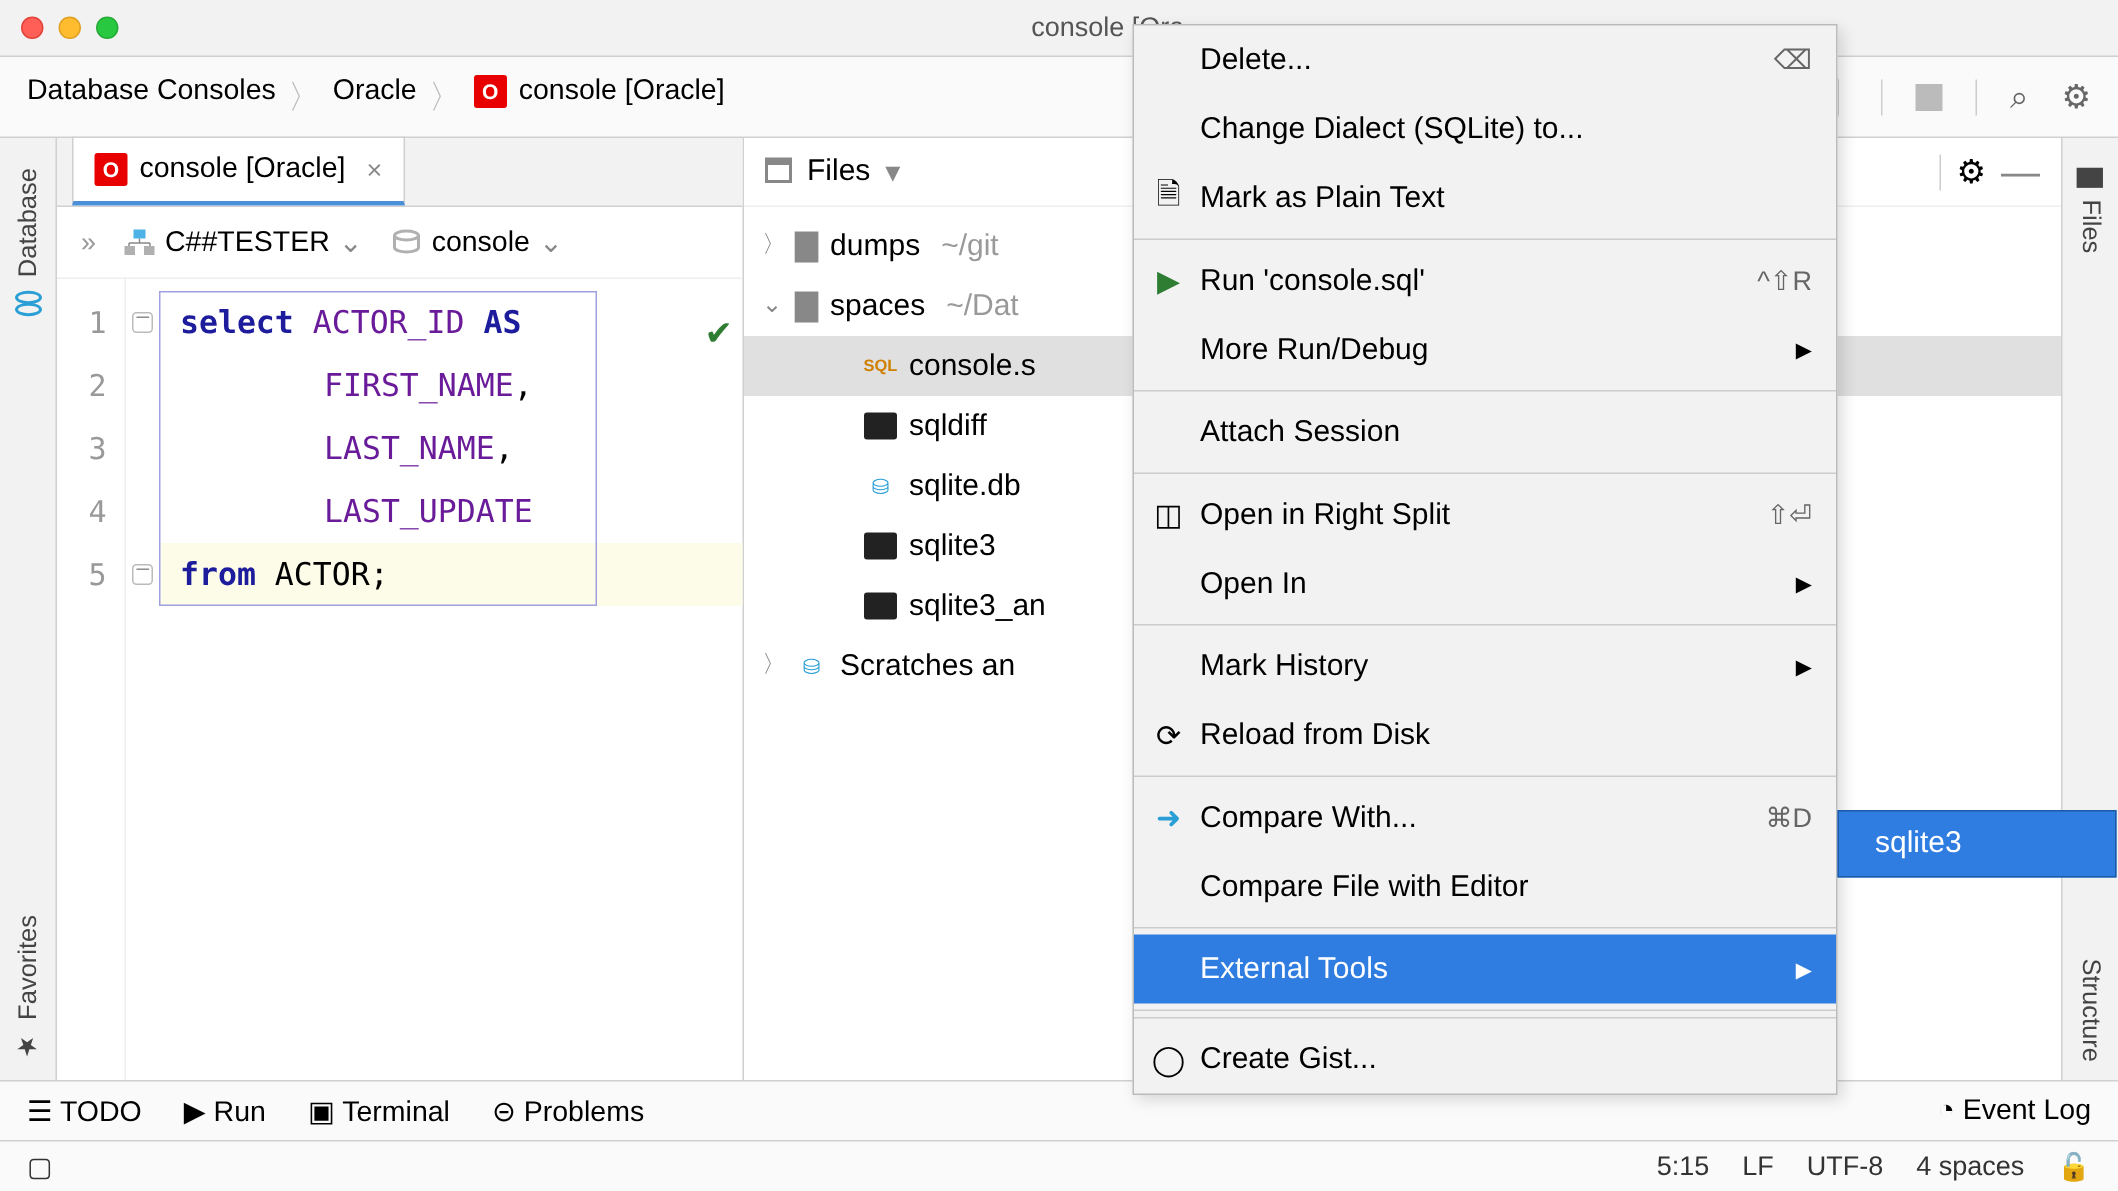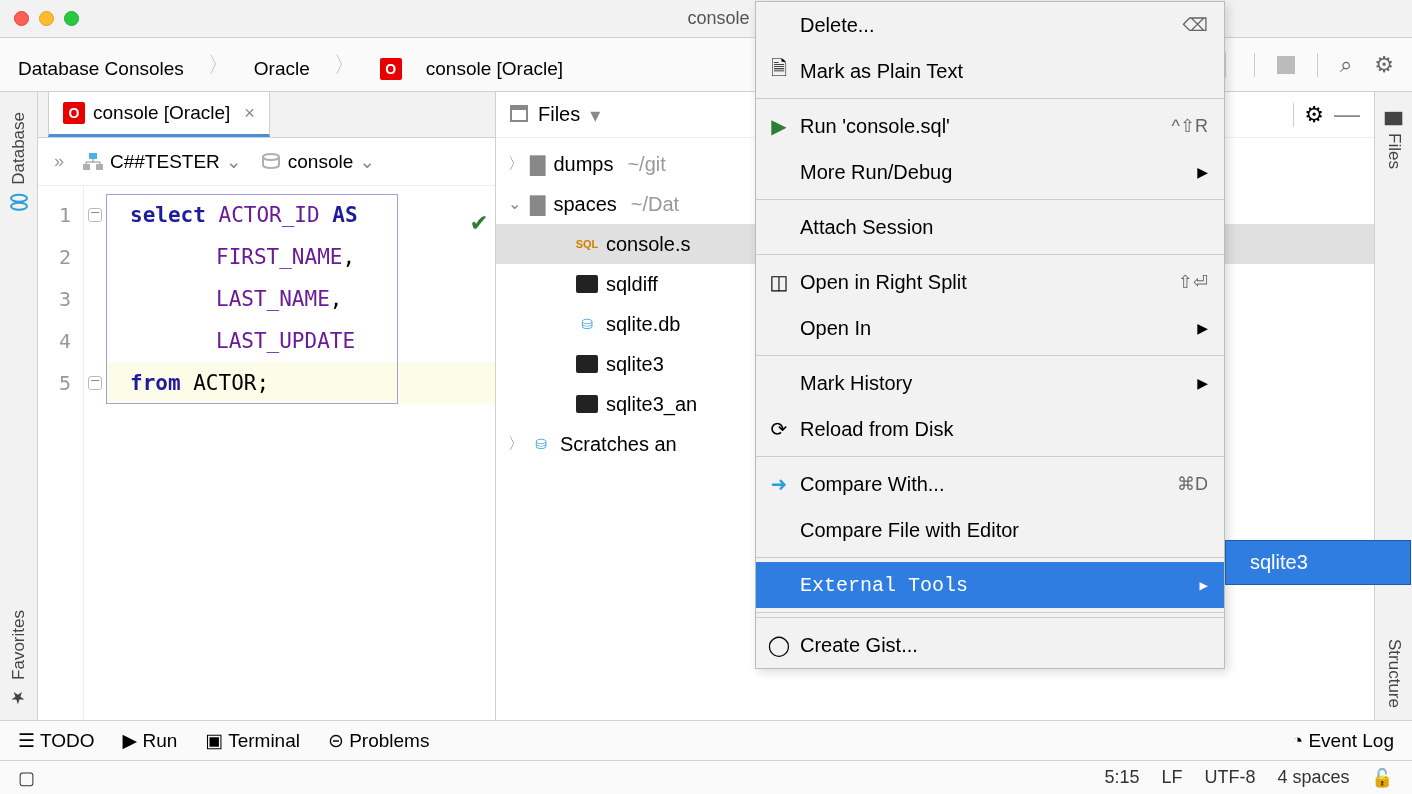--- a/index.html
+++ b/index.html
@@ -10,21 +10,21 @@
 .titlebar { height: 38px; display: flex; align-items: center; padding: 0 14px; border-bottom: 1px solid #d0d0d0; background: #f2f2f2; }
 .traffic { display: flex; gap: 10px; }
 .traffic span { width: 15px; height: 15px; border-radius: 50%; display: block; }
 .traffic .close { background: #ff5f57; border: 1px solid #e24238; }
 .traffic .min { background: #febc2e; border: 1px solid #dfa023; }
 .traffic .max { background: #28c840; border: 1px solid #27aa36; }
 .title { flex: 1; text-align: center; font-size: 18px; color: #555; }
 
 
 .navbar { height: 54px; display: flex; align-items: center; padding: 0 18px; border-bottom: 1px solid #d0d0d0; background: #fafafa; gap: 8px; }
-.breadcrumbs { display: flex; align-items: flex-end; gap: 24px; font-size: 19px; }
+.breadcrumbs { display: flex; align-items: flex-start; gap: 8px; font-size: 19px; }
 .bc-sep { color: #bbb; font-size: 22px; }
 .oracle-icon { display: inline-flex; width: 22px; height: 22px; background: #e80000; color: #fff; align-items: center; justify-content: center; font-size: 14px; font-weight: bold; border-radius: 2px; }
 .nav-spacer { flex: 1; }
 .nav-sqlbox { display: flex; align-items: center; gap: 8px; border: 1px solid #ccc; border-radius: 4px; padding: 4px 10px; background: #fff; }
 .nav-icons { display: flex; align-items: center; gap: 22px; margin-left: 20px; color: #666; }
 .nav-divider { width: 1px; height: 24px; background: #ccc; }
 .gear { font-size: 22px; }
 .magnifier { font-size: 22px; }
 .square-icon { width: 18px; height: 18px; background: #bbb; }
 
@@ -50,21 +50,21 @@
 .tb-item { display: flex; align-items: center; gap: 6px; }
 .down-caret { color: #888; }
 
 .editor { flex: 1; display: flex; position: relative; }
 .gutter { width: 46px; background: #fff; border-right: 1px solid #eee; text-align: right; padding: 8px 12px 0 0; color: #999; font-size: 20px; line-height: 42px; }
 .gutter div { height: 42px; }
 .foldcol { width: 22px; padding-top: 8px; }
 .fold-mark { width: 14px; height: 14px; border: 1px solid #bbb; border-radius: 3px; margin: 14px auto; position: relative; background: #fff; }
 .fold-mark::after { content: "–"; position: absolute; top: -6px; left: 2px; color: #888; font-size: 14px; }
 .code { flex: 1; padding: 8px 0 0 0; font-size: 21px; line-height: 42px; position: relative; }
-.codeline { padding: 0 24px; height: 42px; }
+.codeline { padding: 0 14px; height: 42px; }
 .codeline.current { background: #fcfce8; }
 .kw { color: #1c1c9c; font-weight: bold; }
 .col { color: #6a1b9a; }
 .selbox { position: absolute; border: 1px solid #a0a0e0; left: 0; top: 8px; width: 292px; height: 210px; pointer-events: none; }
 .checkmark { position: absolute; right: 8px; top: 14px; color: #2e7d32; font-size: 26px; font-weight: bold; }
 
 
 .filespanel { flex: 1; display: flex; flex-direction: column; background: #fff; }
 .filesheader { height: 46px; display: flex; align-items: center; padding: 0 14px; border-bottom: 1px solid #eee; font-size: 20px; gap: 10px; }
 .filesheader .spacer { flex: 1; }
@@ -77,23 +77,23 @@
 .tree-arrow { color: #888; font-size: 16px; width: 14px; }
 .folder-icon { color: #888; font-size: 20px; }
 .file-icon { width: 22px; height: 18px; display: inline-flex; align-items: center; justify-content: center; font-size: 14px; }
 .sql-icon { color: #d08000; font-weight: bold; font-size: 11px; }
 .dark-file { background: #222; border-radius: 2px; }
 .db-icon { color: #2a9fd6; }
 .scratch-icon { color: #2a9fd6; }
 .pathlabel { color: #999; margin-left: 6px; }
 
 
-.ctxmenu { position: absolute; left: 755px; top: 1px; width: 470px; background: #f2f2f2; border: 1px solid #bbb; box-shadow: 3px 3px 10px rgba(0,0,0,0.15); font-size: 20px; z-index: 100; }
+.ctxmenu { position: absolute; left: 755px; top: 16px; width: 470px; background: #f2f2f2; border: 1px solid #bbb; box-shadow: 3px 3px 10px rgba(0,0,0,0.15); font-size: 20px; z-index: 100; }
 .ctxitem { display: flex; align-items: center; height: 46px; padding: 0 16px 0 44px; position: relative; }
-.ctxitem.highlighted { background: #2f7de1; color: #fff; font-family: Liberation Mono, monospace; }
+.ctxitem.highlighted { background: #2f7de1; color: #fff; }
 .ctxitem .icon-slot { position: absolute; left: 10px; width: 26px; text-align: center; font-size: 20px; }
 .ctxitem .shortcut { margin-left: auto; color: #666; font-size: 18px; }
 .ctxitem .submenu-arrow { margin-left: auto; font-size: 14px; }
 .ctxsep { height: 1px; background: #ccc; margin: 4px 0; }
 .play-icon { color: #2e7d32; }
 
 
 .submenu { position: absolute; left: 1225px; top: 540px; width: 186px; background: #2f7de1; color: #fff; border: 1px solid #1c5ba8; font-size: 20px; z-index: 101; }
 .subitem { padding: 10px 24px; }
 
@@ -302,20 +302,23 @@
   <span>4 spaces</span>
   <span class="lock-icon">🔓</span>
 </div>
 
 <div class="ctxmenu">
   <div class="ctxitem">
     <span>Delete...</span>
     <span class="shortcut">⌫</span>
   </div>
   <div class="ctxitem">
+      <span>Change Dialect (SQLite) to...</span>
+    </div>
+  <div class="ctxitem">
     <span class="icon-slot">🗎</span>
     <span>Mark as Plain Text</span>
   </div>
   <div class="ctxsep"></div>
   <div class="ctxitem">
     <span class="icon-slot play-icon">▶</span>
     <span>Run 'console.sql'</span>
     <span class="shortcut">^⇧R</span>
   </div>
   <div class="ctxitem">

